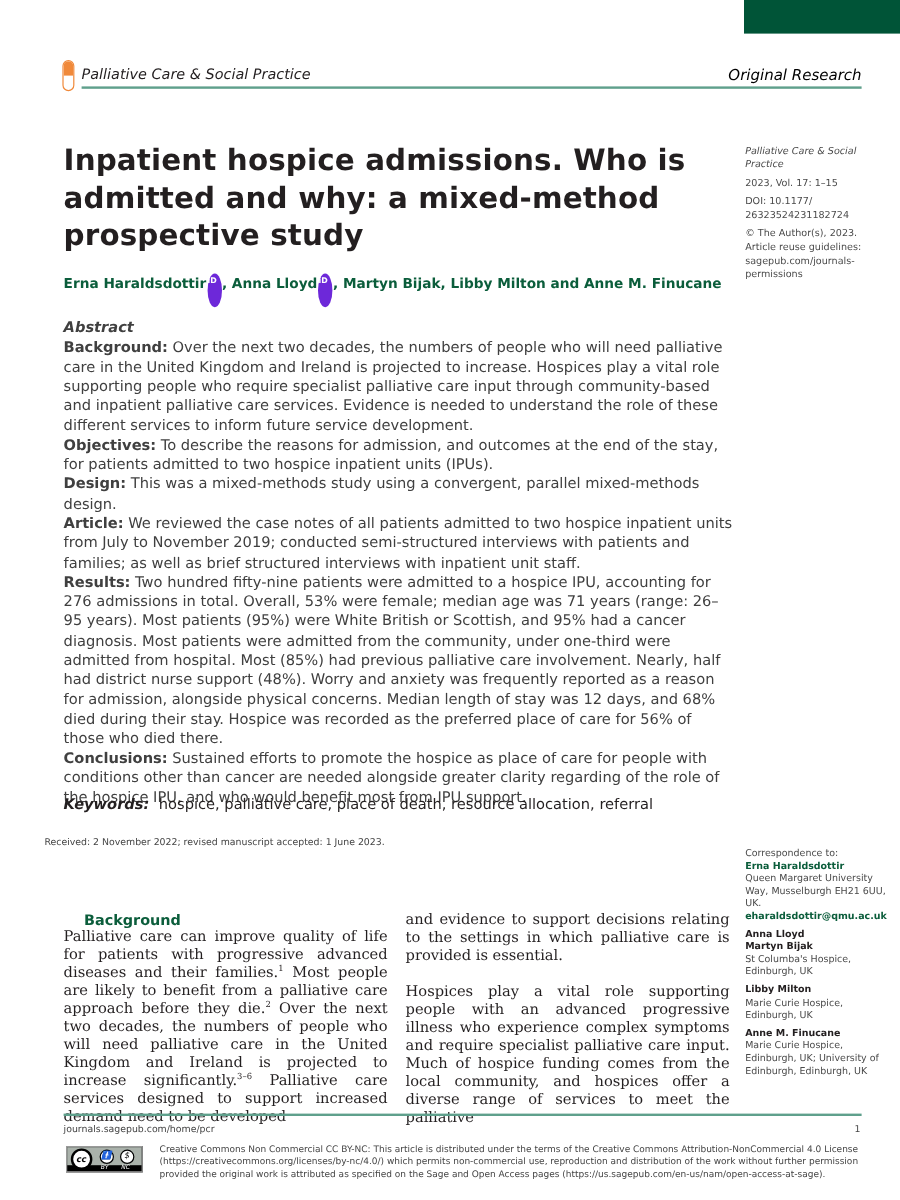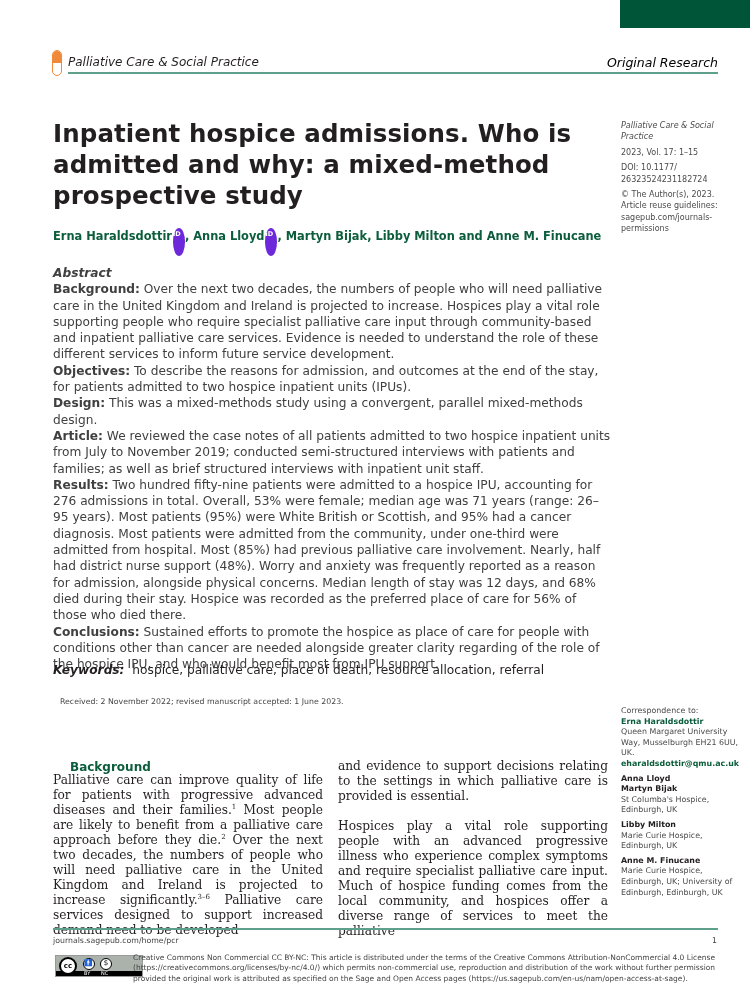--- a/index.html
+++ b/index.html
@@ -25,39 +25,39 @@
     .sidebar-meta .sm-block { margin-bottom: 4px; }
 
     .abstract { position: absolute; left: 53px; top: 265px; width: 560px; font-size: 12.2px; line-height: 16.3px; color: #404040; }
     .abstract .abs-heading { font-style: italic; font-weight: bold; }
     .abstract p { margin: 0; }
     .abstract b { font-weight: bold; }
 
     .keywords { position: absolute; left: 53px; top: 663px; font-size: 12.2px; color: #231f20; white-space: nowrap; }
     .keywords .kw-label { font-weight: bold; font-style: italic; margin-right: 4px; }
 
-    .received { position: absolute; left: 60px; top: 697px; font-size: 7.8px; color: #444; white-space: nowrap; }
+    .received { position: absolute; left: 37px; top: 697px; font-size: 7.8px; color: #444; white-space: nowrap; }
 
     .correspondence { position: absolute; left: 621px; top: 706px; width: 126px; font-size: 7.9px; line-height: 10.6px; color: #4a4a4a; }
     .correspondence .c-green { color: #0b5d3b; font-weight: bold; }
     .correspondence .c-name { color: #231f20; font-weight: bold; }
     .correspondence .c-gap { margin-top: 4px; }
 
     .body-section-title { position: absolute; left: 70px; top: 760px; font-size: 12px; font-weight: bold; color: #0b5d3b; }
     .body-col { position: absolute; font-family: "DejaVu Serif", "Liberation Serif", serif; font-size: 12.2px; line-height: 15.05px; color: #231f20; text-align: justify; }
     .body-col-left { left: 53px; top: 773px; width: 270px; }
     .body-col-right { left: 338px; top: 759px; width: 270px; }
     .body-col p { margin: 0 0 15px 0; }
     .body-col sup { font-size: 7px; vertical-align: 5px; line-height: 0; }
 
     .footer-rule { position: absolute; left: 53px; top: 928px; width: 665px; height: 1.5px; background: #5fa08c; }
     .footer-url { position: absolute; left: 53px; top: 936px; font-size: 7.8px; color: #444; }
     .footer-page { position: absolute; left: 712px; top: 936px; font-size: 7.8px; color: #444; }
 
-    .cc-badge { position: absolute; left: 55px; top: 955px; width: 88px; height: 22px; background: #000; border: 1px solid #999; }
+    .cc-badge { position: absolute; left: 55px; top: 955px; width: 64px; height: 22px; background: #000; border: 1px solid #999; font-style: italic; }
     .cc-badge .cc-top { position: absolute; left: 0; top: 0; width: 100%; height: 15px; background: #aab2ab; }
     .cc-badge .cc-circle { position: absolute; top: 1px; width: 18px; height: 18px; border-radius: 50%; background: #fff; border: 2px solid #000; font-size: 7px; font-weight: bold; text-align: center; line-height: 14px; color: #000; }
     .cc-badge .cc-by { position: absolute; top: 2px; width: 12px; height: 12px; border-radius: 50%; background: #fff; border: 1.5px solid #000; font-size: 7px; text-align: center; line-height: 9px; color: #000; }
     .cc-badge .cc-lbl { position: absolute; bottom: 0; font-size: 5px; color: #fff; }
     .license-text { position: absolute; left: 133px; top: 953px; width: 600px; font-size: 7.5px; line-height: 10.4px; color: #444; }
   </style>
 </head>
 <body>
 
 <div class="corner-block"></div>

